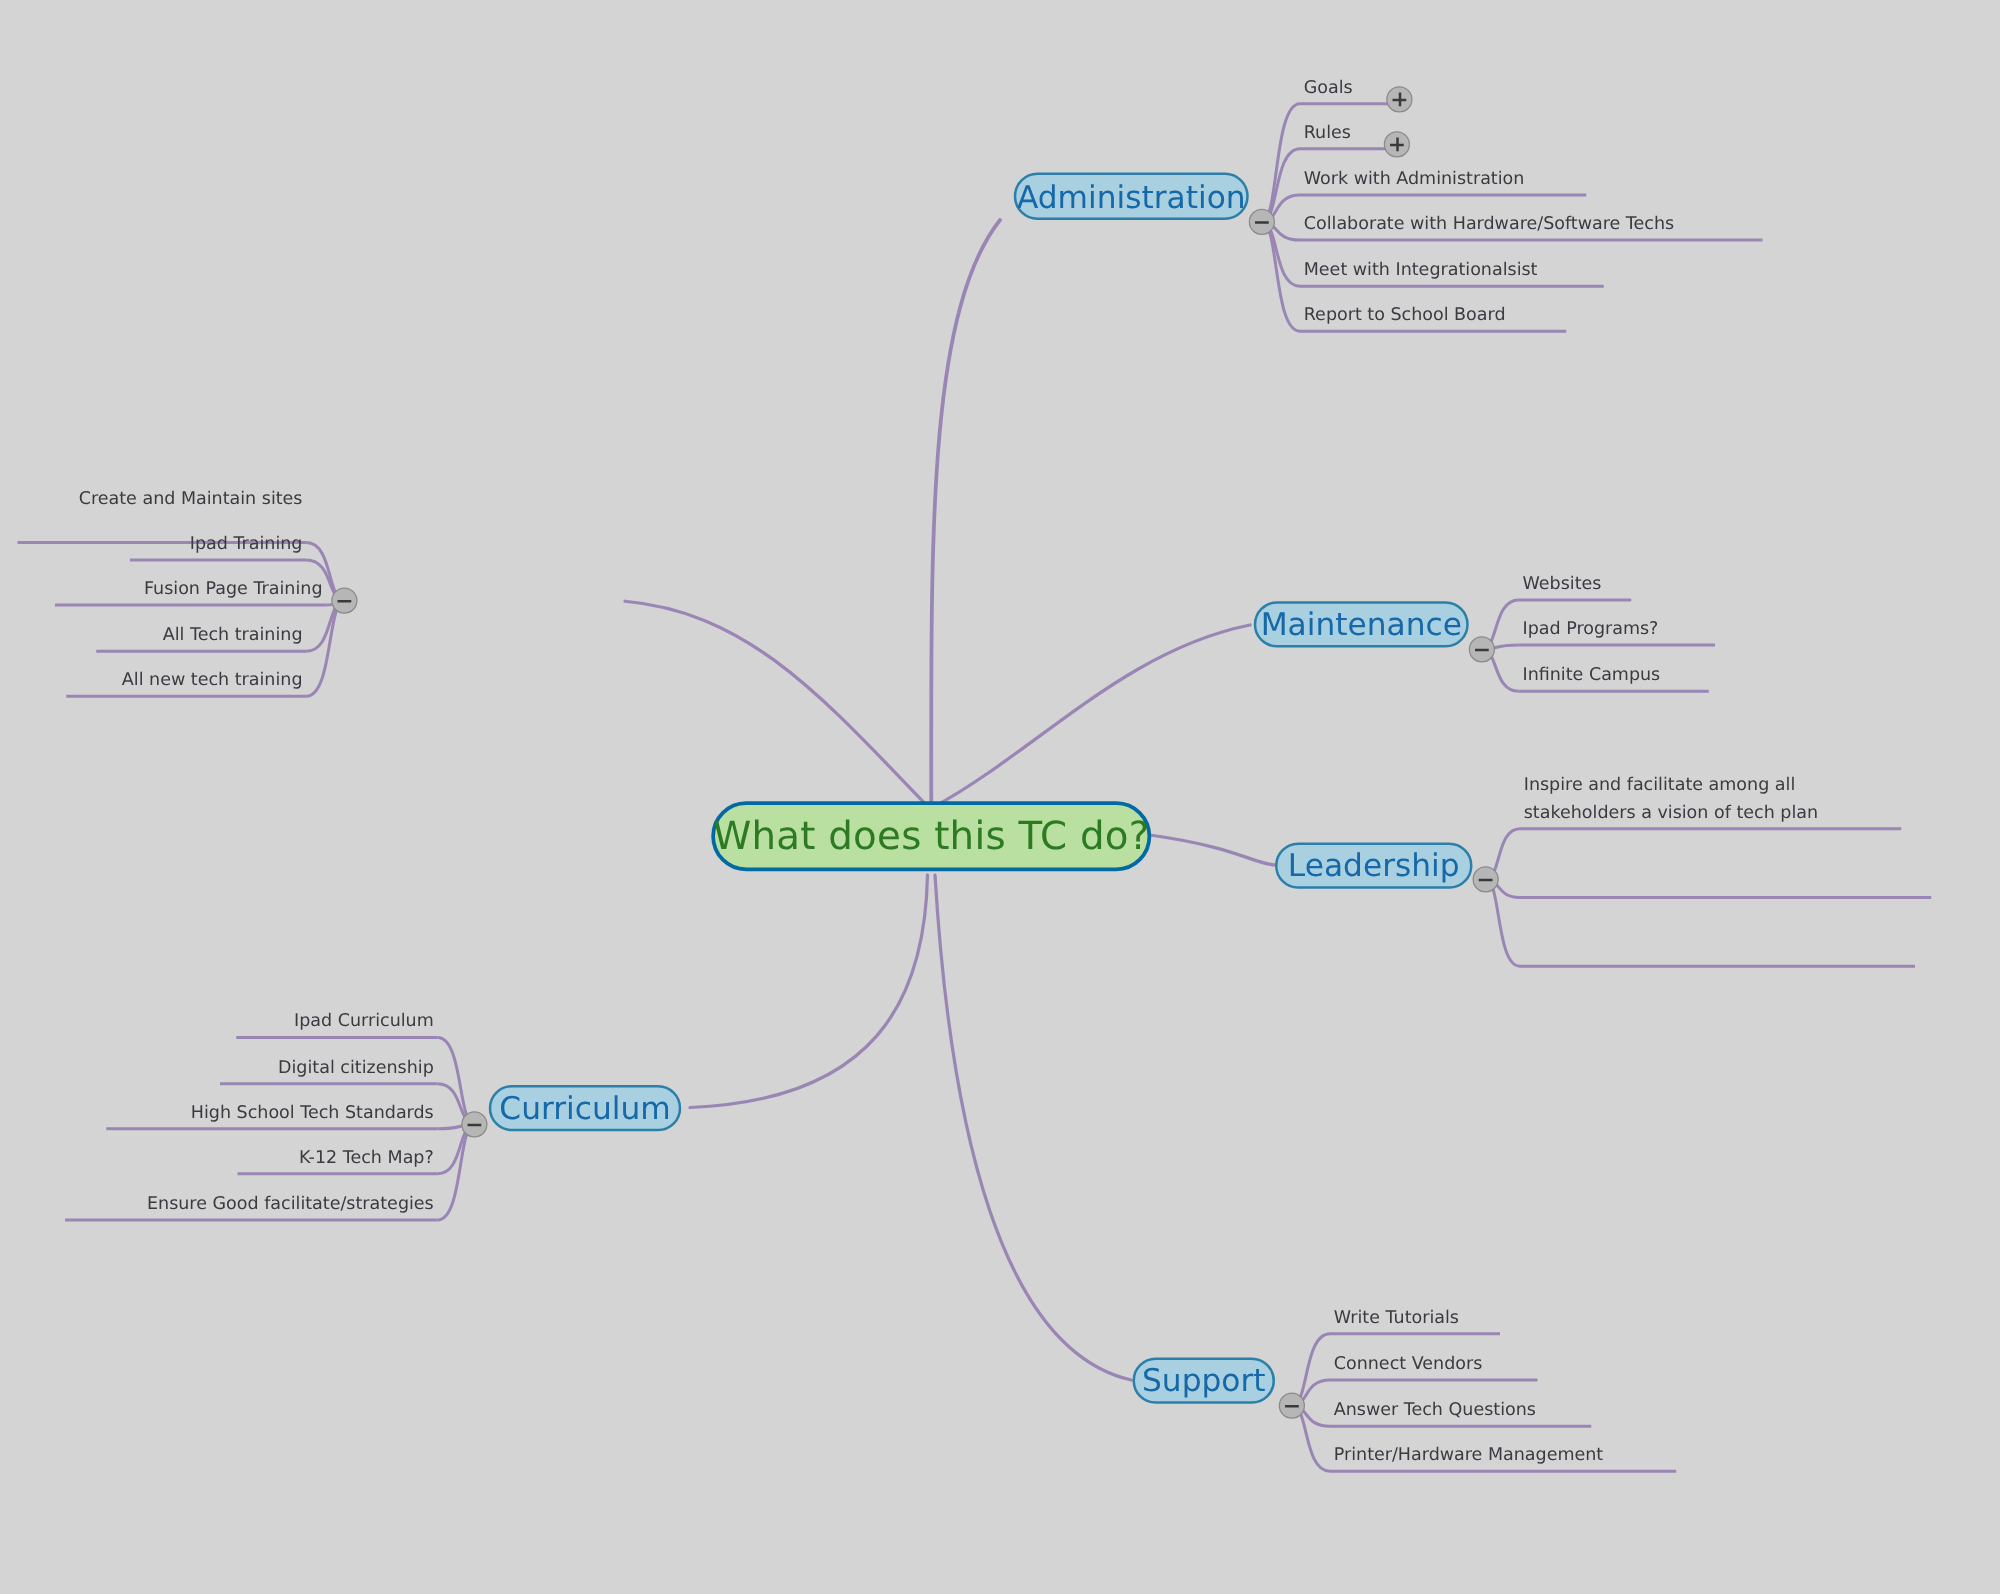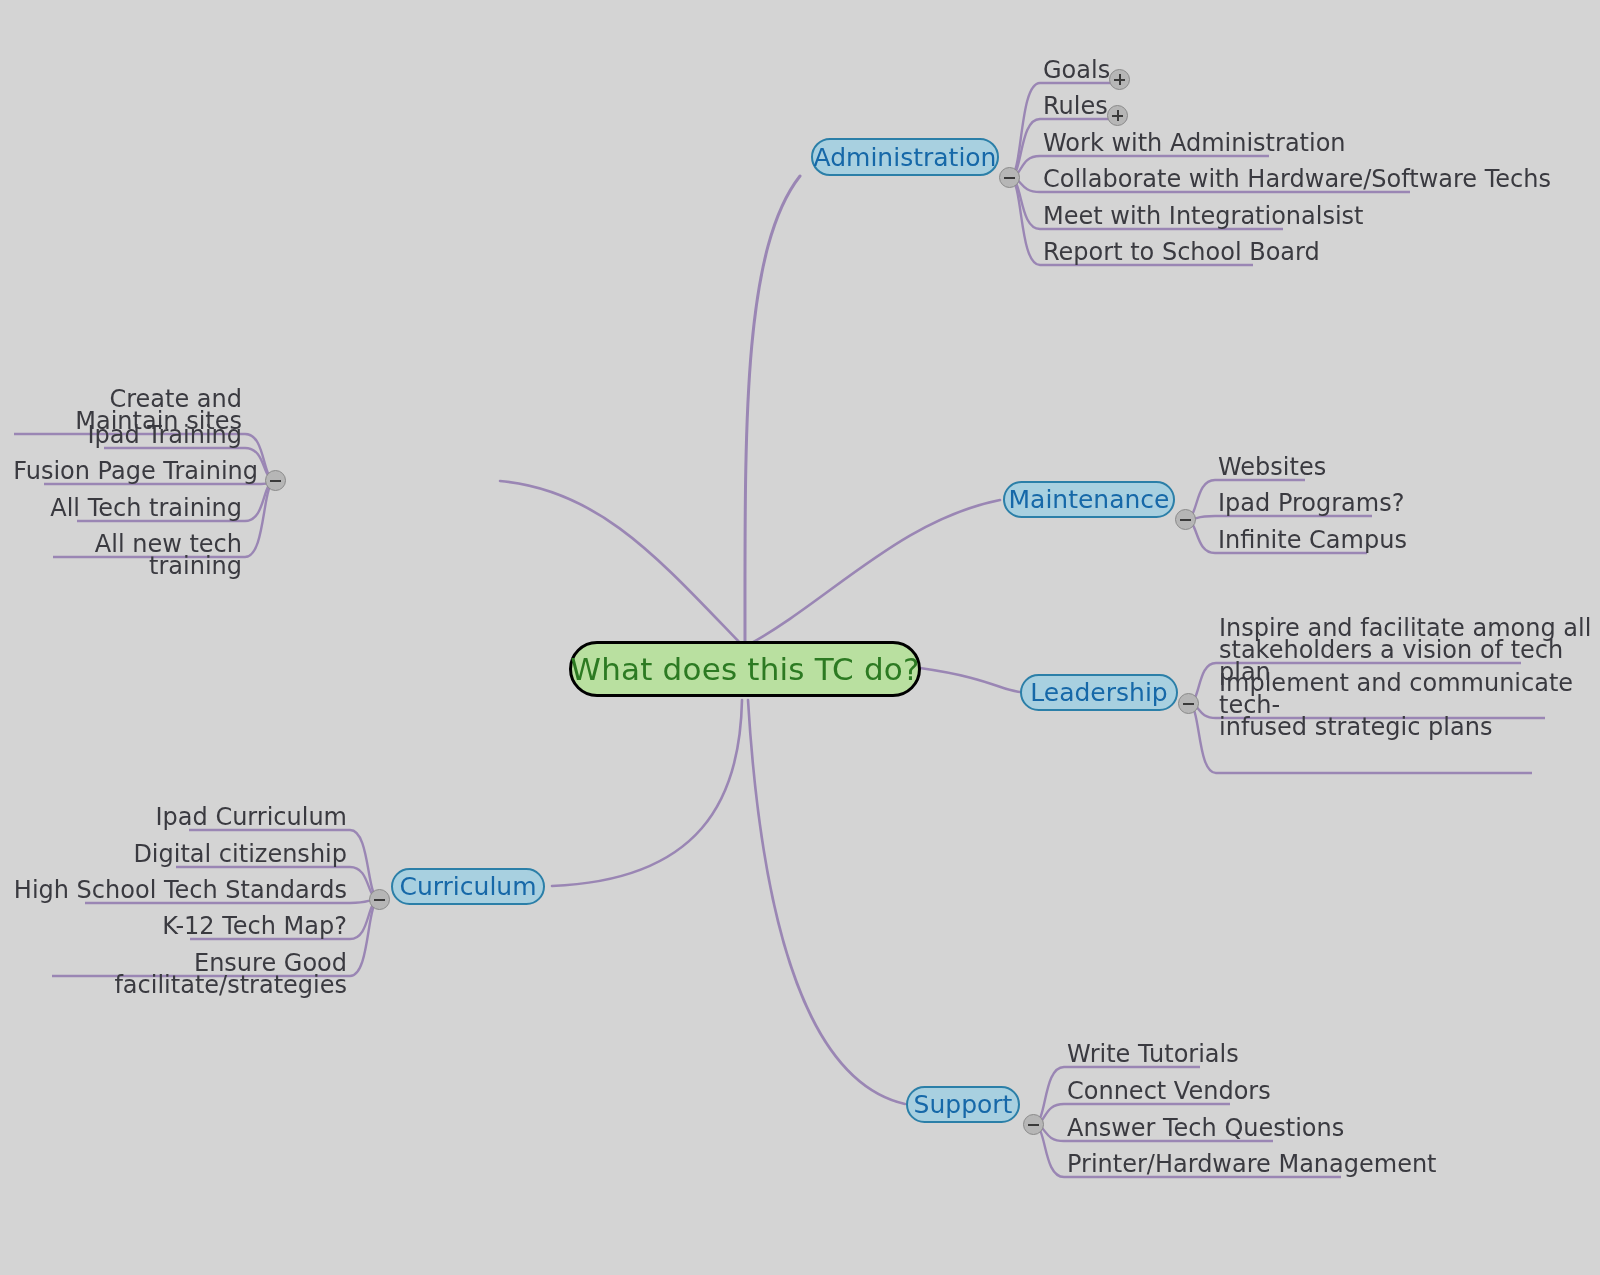--- a/index.html
+++ b/index.html
@@ -26,21 +26,21 @@
     width: 1600px;
     height: 1275px;
     pointer-events: none;
   }
 
   
   .root-node {
     position: absolute;
     box-sizing: border-box;
     background: #b9e0a0;
-    border: 3px solid #000000;
+    border: 3px solid #0369a1;
     border-radius: 34px;
     color: #2c7a22;
     font-size: 31px;
     line-height: 1;
     display: flex;
     align-items: center;
     justify-content: center;
     padding: 0 26px;
     white-space: nowrap;
     letter-spacing: 0.2px;
@@ -60,21 +60,21 @@
     align-items: center;
     justify-content: center;
     padding: 0 16px;
     white-space: nowrap;
   }
 
   
   .leaf {
     position: absolute;
     color: #3a3a40;
-    font-size: 24px;
+    font-size: 14px;
     line-height: 22px;
     white-space: pre-line;
   }
   .leaf.right { text-align: left; }
   .leaf.left  { text-align: right; }
 
   
   .toggle {
     position: absolute;
     width: 21px;
@@ -211,22 +211,20 @@
   <div class="leaf right" style="left:1218px; top:492px;">Ipad Programs?</div>
   <div class="leaf right" style="left:1218px; top:529px;">Infinite Campus</div>
 
   <div class="main-node" style="left:1020px; top:674px; width:158px; height:37px;">
     <span>Leadership</span>
   </div>
   <div class="toggle" style="left:1178px; top:693px;"></div>
 
   <div class="leaf right" style="left:1219px; top:617px;">Inspire and facilitate among all
 stakeholders a vision of tech plan</div>
-  <div class="leaf right" style="left:1219px; top:672px;">Implement and communicate tech-
-infused strategic plans</div>
 
   <div class="main-node" style="left:906px; top:1086px; width:114px; height:37px;">
     <span>Support</span>
   </div>
   <div class="toggle" style="left:1023px; top:1114px;"></div>
 
   <div class="leaf right" style="left:1067px; top:1043px;">Write Tutorials</div>
   <div class="leaf right" style="left:1067px; top:1080px;">Connect Vendors</div>
   <div class="leaf right" style="left:1067px; top:1117px;">Answer Tech Questions</div>
   <div class="leaf right" style="left:1067px; top:1153px;">Printer/Hardware Management</div>

